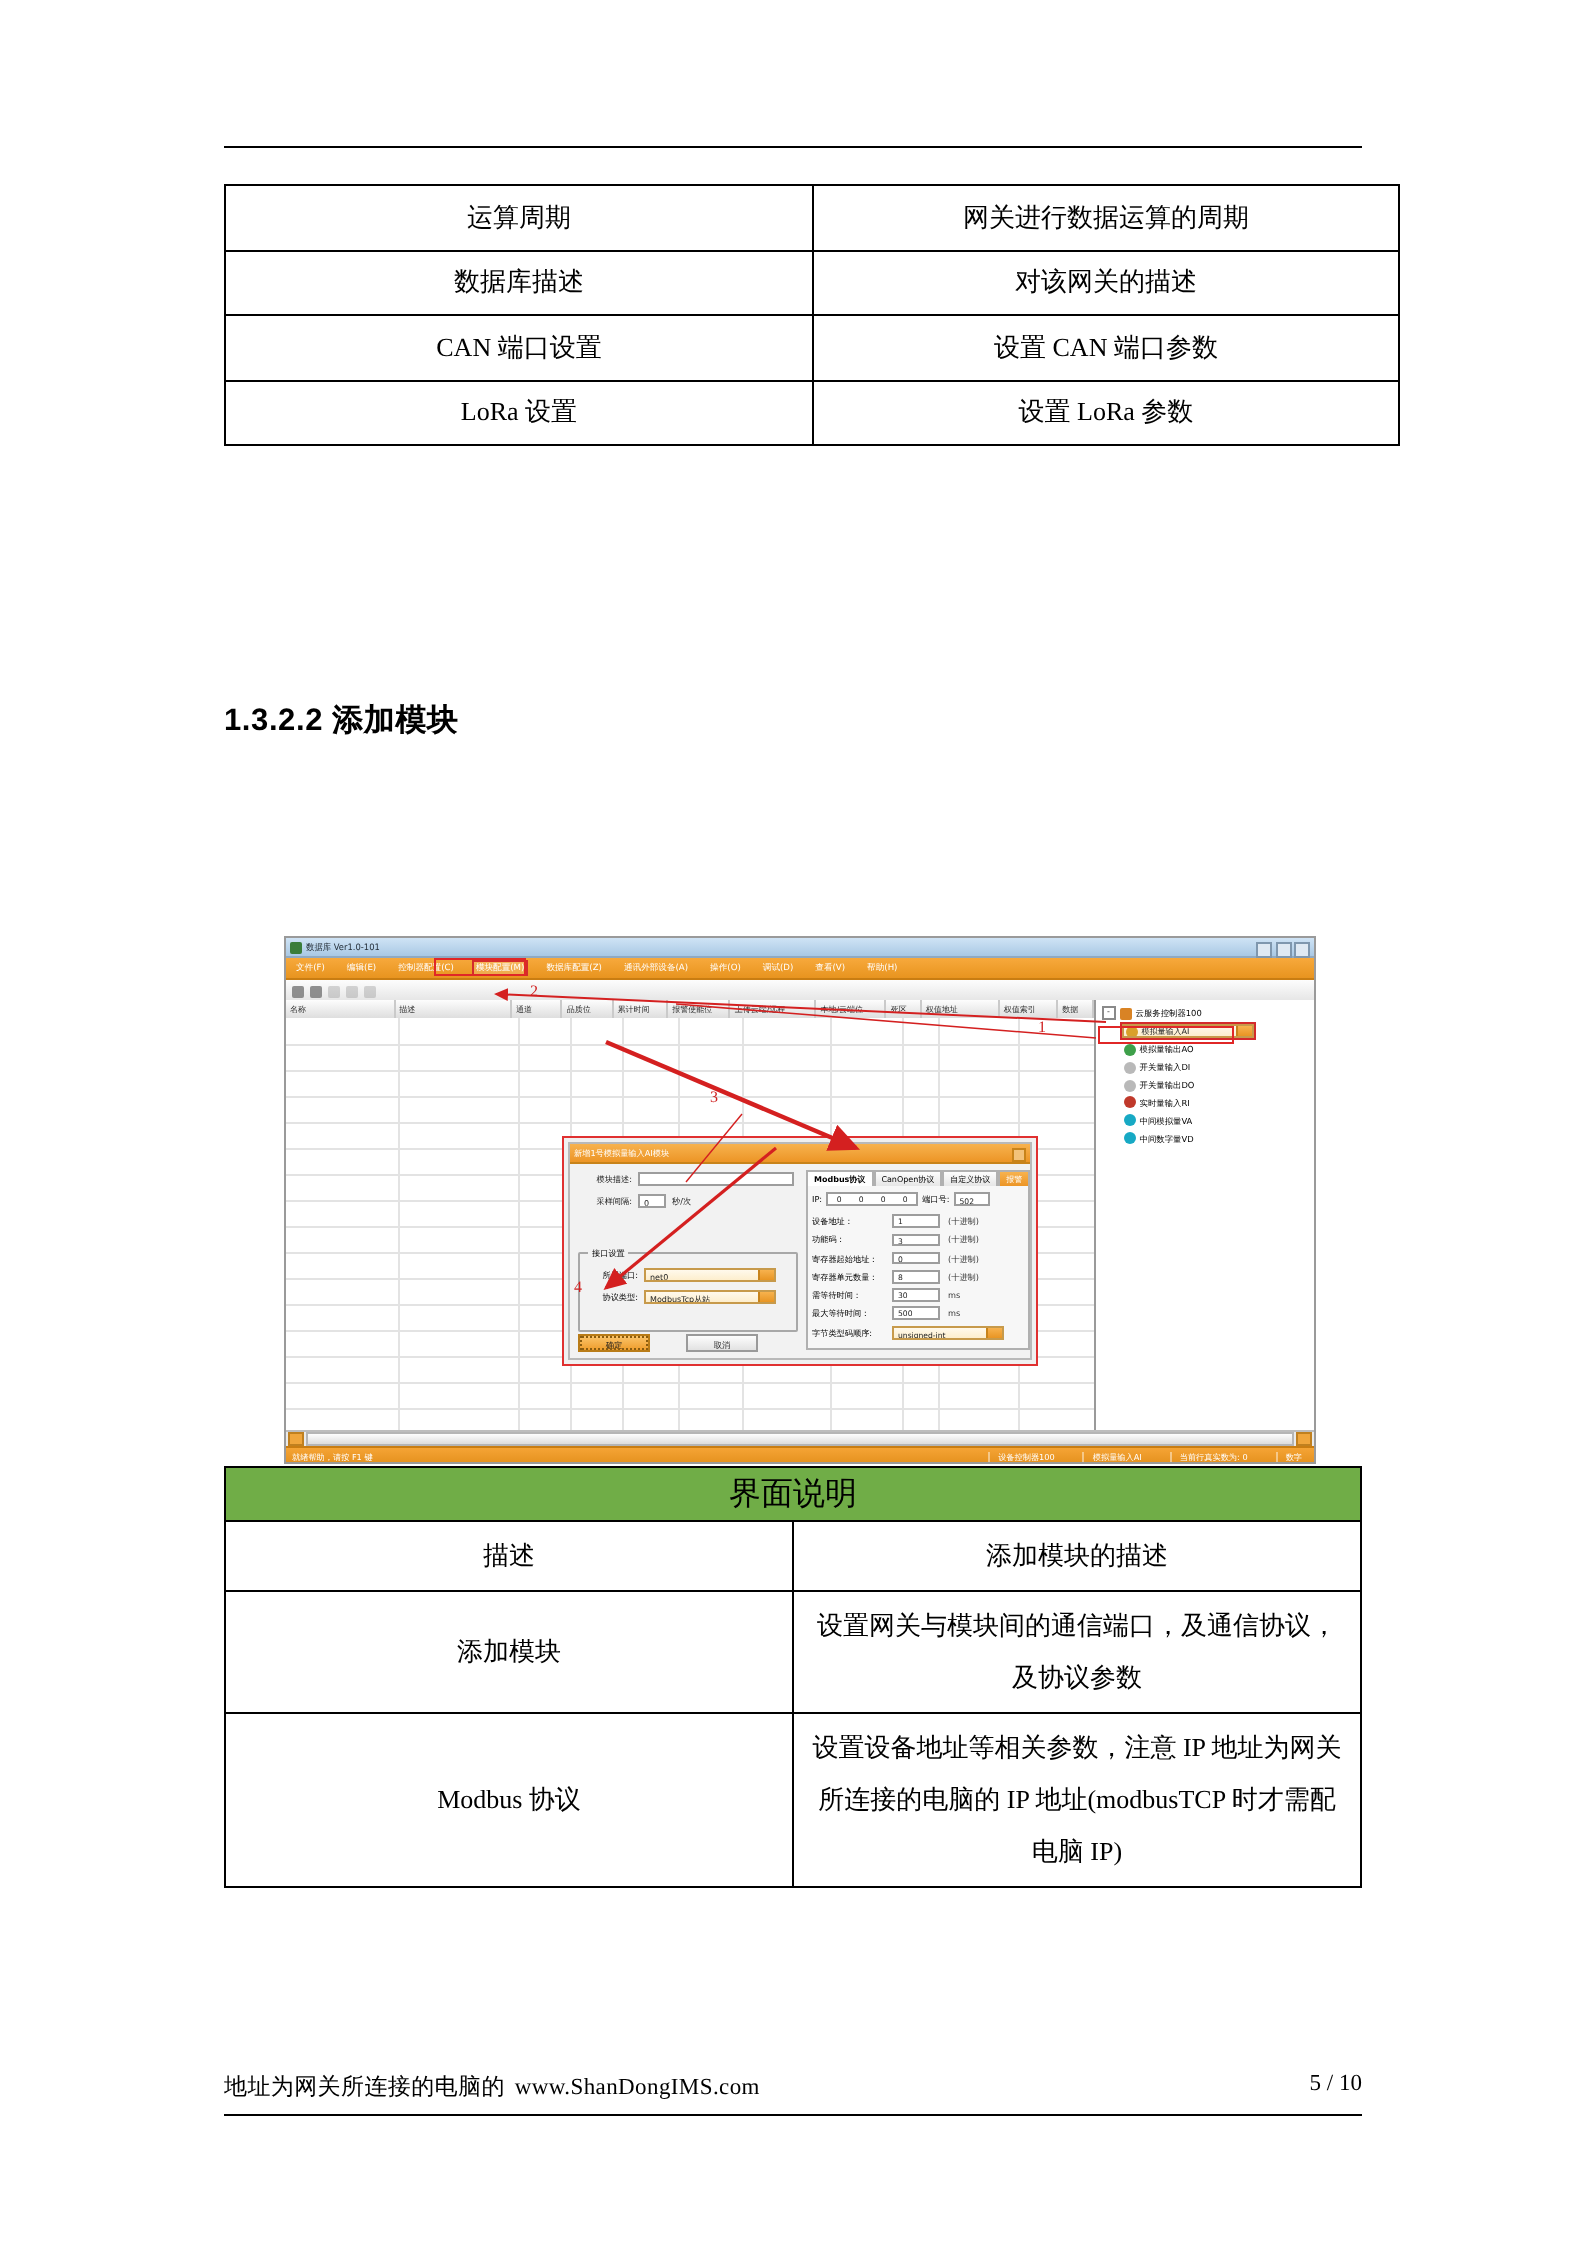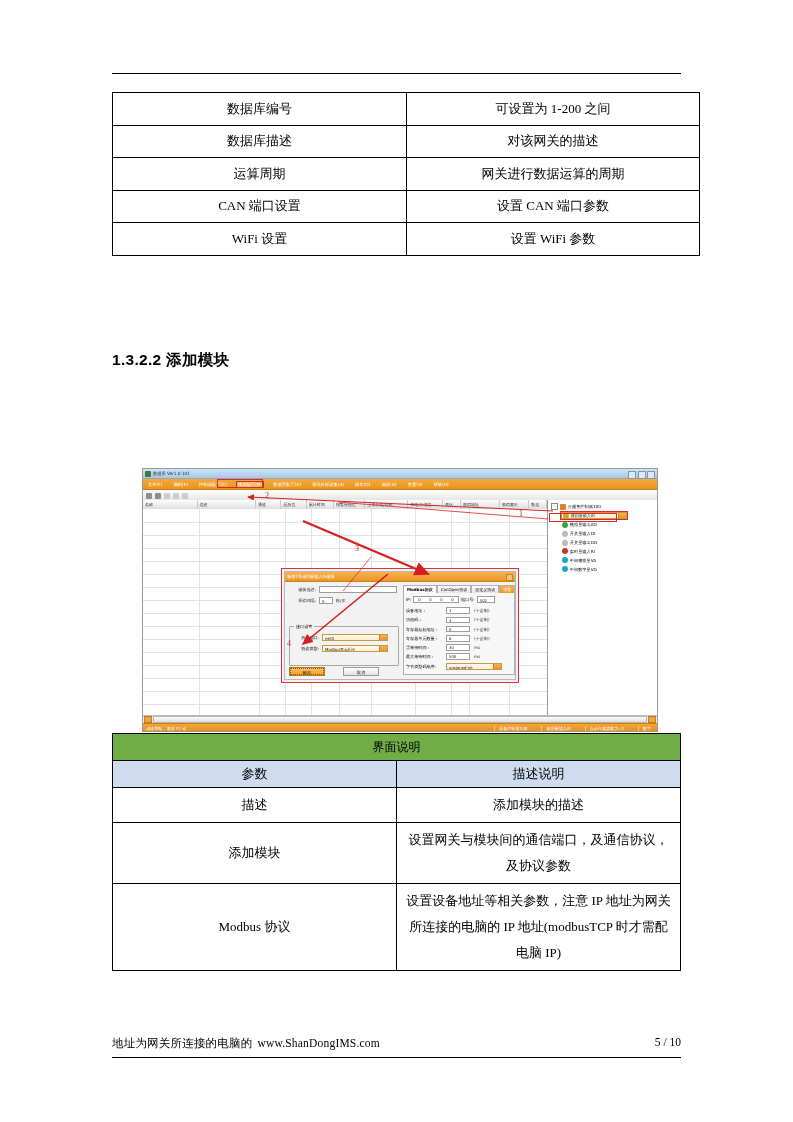--- a/index.html
+++ b/index.html
@@ -523,21 +523,21 @@
   #table-ui {
     position: absolute;
     left: 112px; top: 733px;
     width: 569px;
   }
   #table-ui td.c1 { width: 285px; }
   #table-ui td.c2 { width: 284px; }
   #table-ui tr.head td {
     background: #70AD47;
     height: 26px;
-    font-size: 12px;
+    font-size: 16px;
   }
   #table-ui tr.sub td {
     background: #CFDCF0;
     height: 26px;
     font-size: 13px;
   }
   #table-ui tr.r1 td { height: 30px; }
   #table-ui tr.r2 td { height: 56px; }
   #table-ui tr.r3 td { height: 82px; }
   #table-ui td.desc {
@@ -548,38 +548,34 @@
 </head>
 <body>
 
 <div class="page">
 
   <div class="header-rule"></div>
 
   <table class="doc-table" id="table-params">
     <tbody>
       <tr>
-        <td class="c1">数据库编号</td>
-        <td class="c2">可设置为 1-200 之间</td>
+        <td class="c1">运算周期</td>
+        <td class="c2">网关进行数据运算的周期</td>
       </tr>
       <tr>
         <td class="c1">数据库描述</td>
         <td class="c2">对该网关的描述</td>
       </tr>
       <tr>
-        <td class="c1">运算周期</td>
-        <td class="c2">网关进行数据运算的周期</td>
-      </tr>
-      <tr>
         <td class="c1">CAN 端口设置</td>
         <td class="c2">设置 CAN 端口参数</td>
       </tr>
       <tr>
-        <td class="c1">WiFi 设置</td>
-        <td class="c2">设置 WiFi 参数</td>
+        <td class="c1">LoRa 设置</td>
+        <td class="c2">设置 LoRa 参数</td>
       </tr>
     </tbody>
   </table>
 
   <div class="sec-head">1.3.2.2 添加模块</div>
 
 
   <div class="app-shot">
 
     <div class="app-titlebar">
@@ -837,24 +833,20 @@
 
     <div class="red-box" style="left:74px; top:10px; width:46px; height:9px;"></div>
     <div class="red-box" style="left:406px; top:44px; width:68px; height:9px;"></div>
   </div>
 
   <table class="doc-table" id="table-ui">
     <tbody>
       <tr class="head">
         <td colspan="2">界面说明</td>
       </tr>
-      <tr class="sub">
-        <td class="c1">参数</td>
-        <td class="c2">描述说明</td>
-      </tr>
       <tr class="r1">
         <td class="c1">描述</td>
         <td class="c2 desc">添加模块的描述</td>
       </tr>
       <tr class="r2">
         <td class="c1">添加模块</td>
         <td class="c2 desc">设置网关与模块间的通信端口，及通信协议，及协议参数</td>
       </tr>
       <tr class="r3">
         <td class="c1">Modbus 协议</td>

